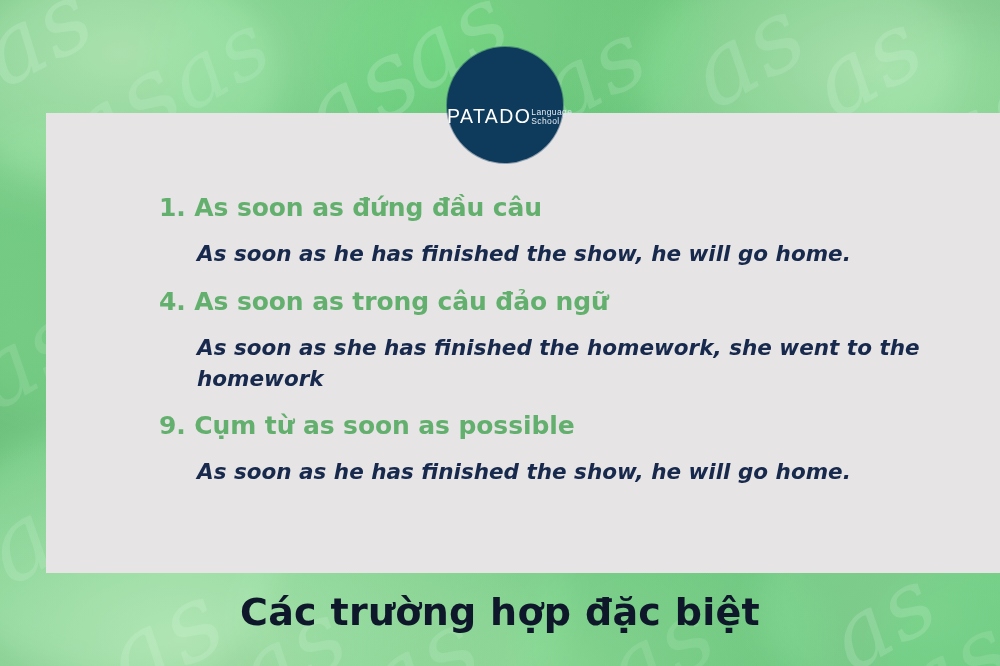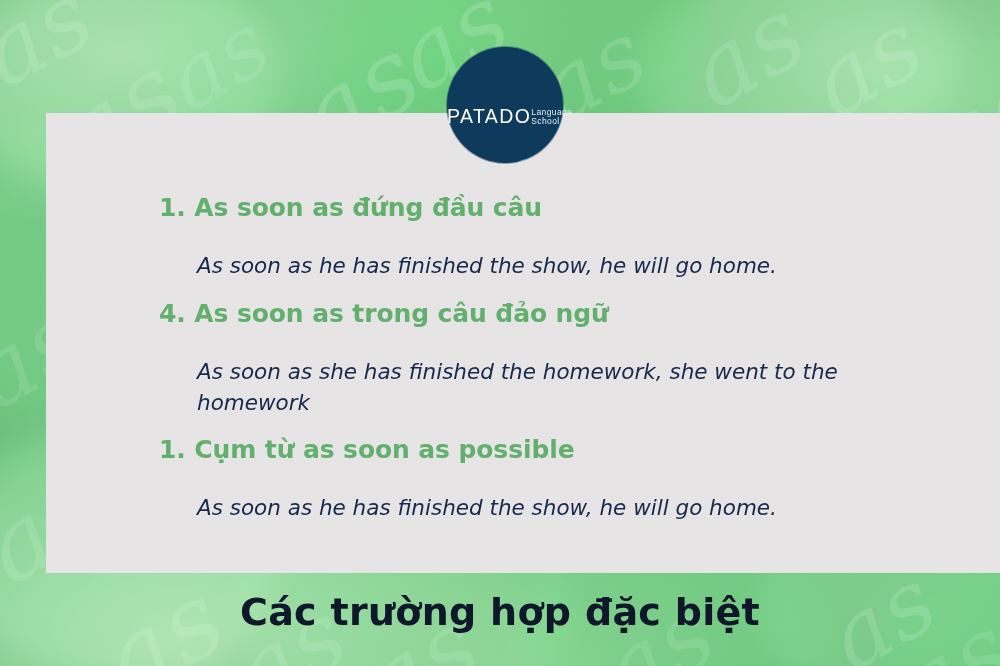--- a/index.html
+++ b/index.html
@@ -118,25 +118,25 @@
     font-size: 25px;
     line-height: 1.25;
     letter-spacing: -0.1px;
     white-space: nowrap;
   }
 
   .lesson-example {
     color: #17294C;
     font-family: "DejaVu Sans", sans-serif;
     font-style: italic;
-    font-weight: normal;
+    font-weight: bold;
     font-size: 21.5px;
     line-height: 1.42;
     margin-left: 38px;
-    margin-top: 28px;
+    margin-top: 16px;
     margin-bottom: 16px;
     max-width: 752px;
   }
 
   
   #bottom-caption {
     position: absolute;
     left: 0;
     right: 0;
     top: 592px;
@@ -200,21 +200,21 @@
         <div class="lesson-heading">1. As soon as đứng đầu câu</div>
         <div class="lesson-example">As soon as he has finished the show, he will go home.</div>
       </div>
 
       <div class="lesson-block">
         <div class="lesson-heading">4. As soon as trong câu đảo ngữ</div>
         <div class="lesson-example">As soon as she has finished the homework, she went to the homework</div>
       </div>
 
       <div class="lesson-block">
-        <div class="lesson-heading">1. Cụm từ as soon as possible</div>
+        <div class="lesson-heading">9. Cụm từ as soon as possible</div>
         <div class="lesson-example">As soon as he has finished the show, he will go home.</div>
       </div>
 
     </div>
   </div>
 
   <div id="logo-badge">
     <svg id="logo-mark" viewBox="0 0 120 76">
       <path fill="#ffffff" d="M58 10 C50 18 40 34 34 48 C44 44 52 40 58 36 Z"></path>
       <path fill="#ffffff" d="M46 22 C35 28 24 42 18 56 C30 52 42 46 50 40 Z"></path>

